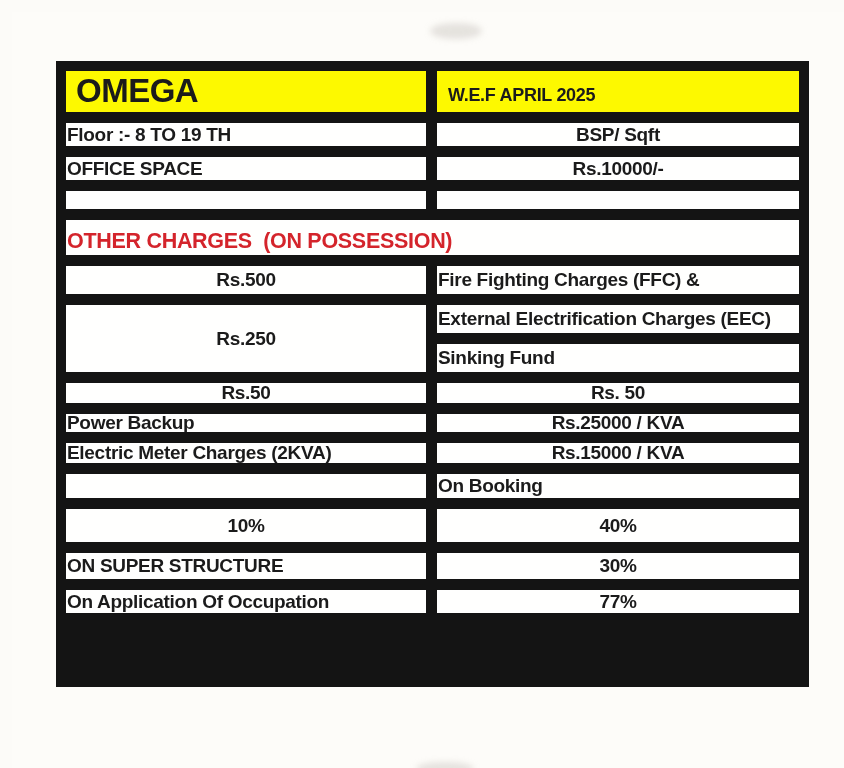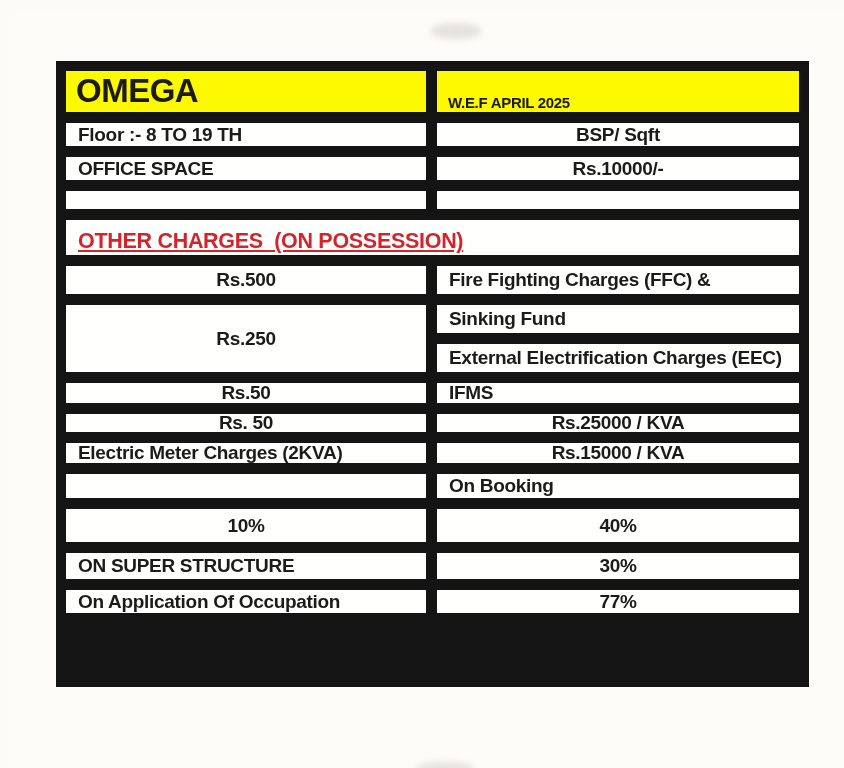--- a/index.html
+++ b/index.html
@@ -38,26 +38,26 @@
     background:#fffffe;
     display:flex;
     align-items:center;
     font-weight:700;
     color:#1b1b1b;
     font-size:19px;
     letter-spacing:-0.3px;
     line-height:1.05;
     overflow:hidden;
   }
-  .l { justify-content:flex-start; padding-left:12px; padding-right:4px; text-align:left; }
+  .l { justify-content:flex-start; padding-left:1px; padding-right:4px; text-align:left; }
   .v { justify-content:center; text-align:center; padding:0 20px; }
   .yellow { background:var(--yellow,#fdf900); }
-  .red { color:var(--red,#d4242b);text-decoration:underline; }
+  .red { color:var(--red,#d4242b); }
   .title-cell { font-size:33px; letter-spacing:-0.5px; padding-left:10px; }
-  .wef-cell { font-size:15px; align-items:flex-end; padding-bottom:1px; padding-left:11px; }
+  .wef-cell { font-size:18px; align-items:flex-end; padding-bottom:7px; padding-left:11px; }
   .section-cell {
     grid-column:span 2;
     font-size:21.5px;
     align-items:flex-end;
     padding-bottom:2px;
     white-space:pre;
   }
   .payment-title-cell { font-size:26px; letter-spacing:-0.4px; }
   .rowspan2 { grid-row:span 2; }
 </style>
@@ -82,28 +82,28 @@
 
     <div class="c l"></div>
     <div class="c v"></div>
 
     <div class="c l red section-cell">OTHER CHARGES  (ON POSSESSION)</div>
 
     <div class="c v">Rs.500</div>
 
     <div class="c l">Fire Fighting Charges (FFC) &amp;</div>
     <div class="c v rowspan2">Rs.250</div>
+    <div class="c l">External Electrification Charges (EEC)</div>
+
     <div class="c l">Sinking Fund</div>
-
-    <div class="c l">External Electrification Charges (EEC)</div>
     <div class="c v">Rs.50</div>
 
-    <div class="c l">IFMS</div>
     <div class="c v">Rs. 50</div>
 
+    <div class="c l">Power Backup</div>
     <div class="c v">Rs.25000 / KVA</div>
 
     <div class="c l">Electric Meter Charges (2KVA)</div>
     <div class="c v">Rs.15000 / KVA</div>
 
     <div class="c v"></div>
 
     <div class="c l">On Booking</div>
     <div class="c v">10%</div>
 

